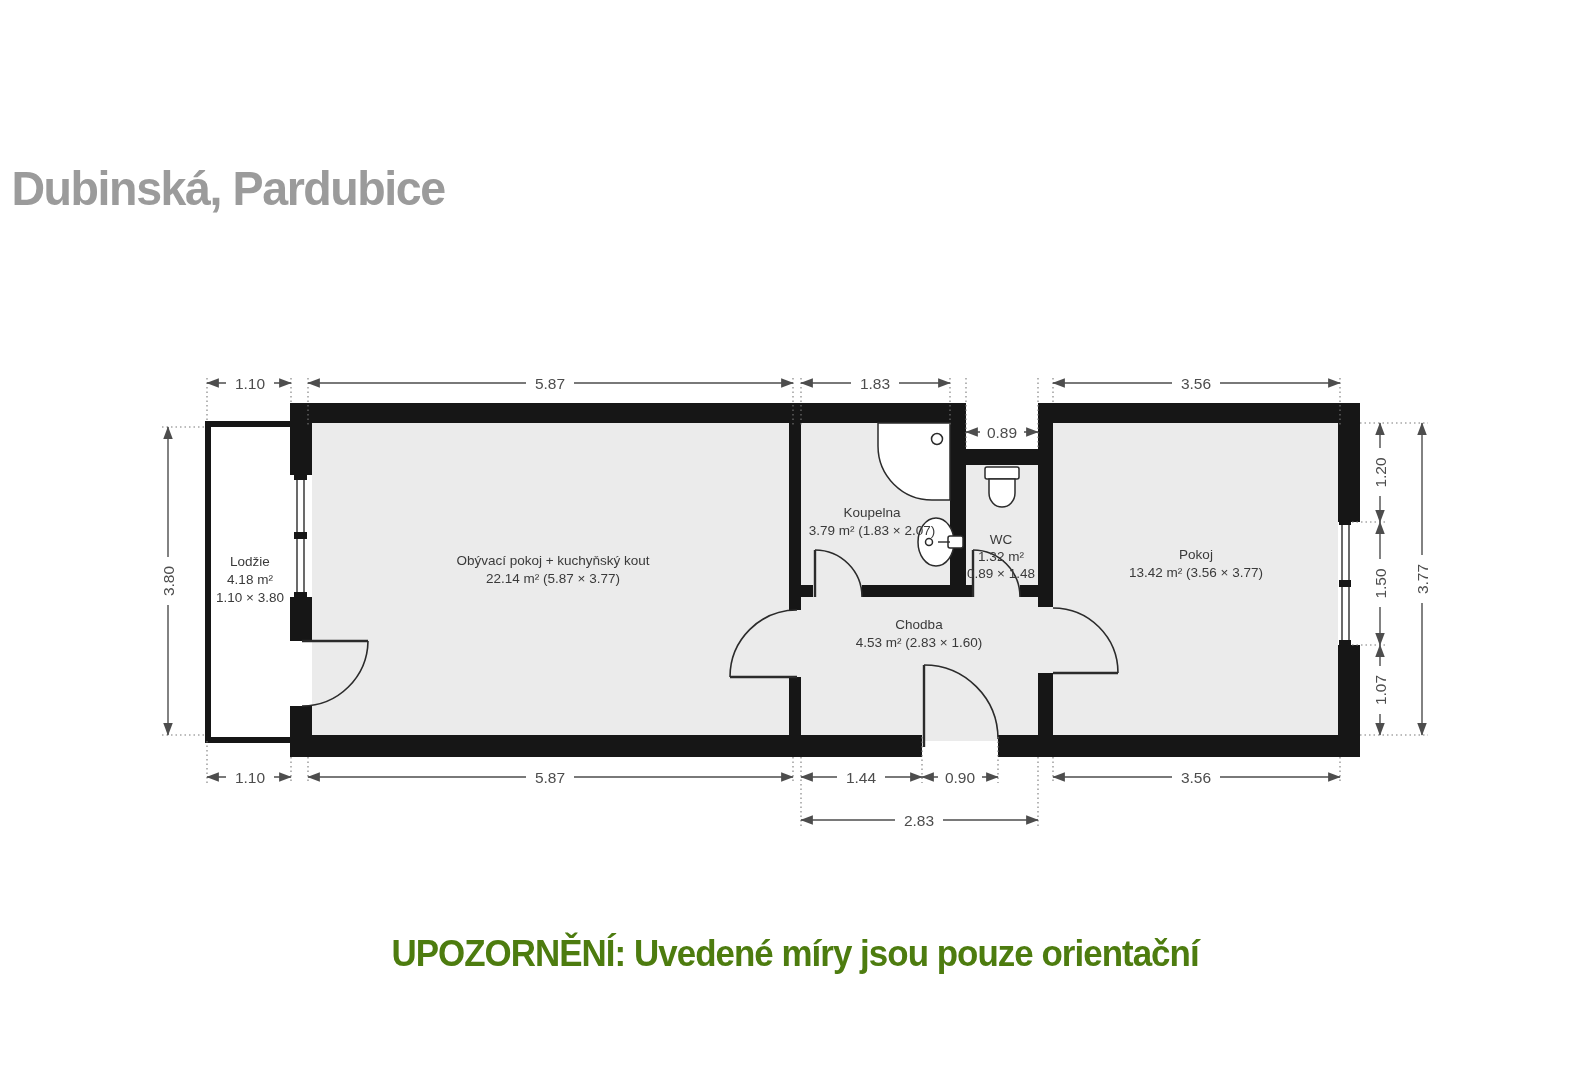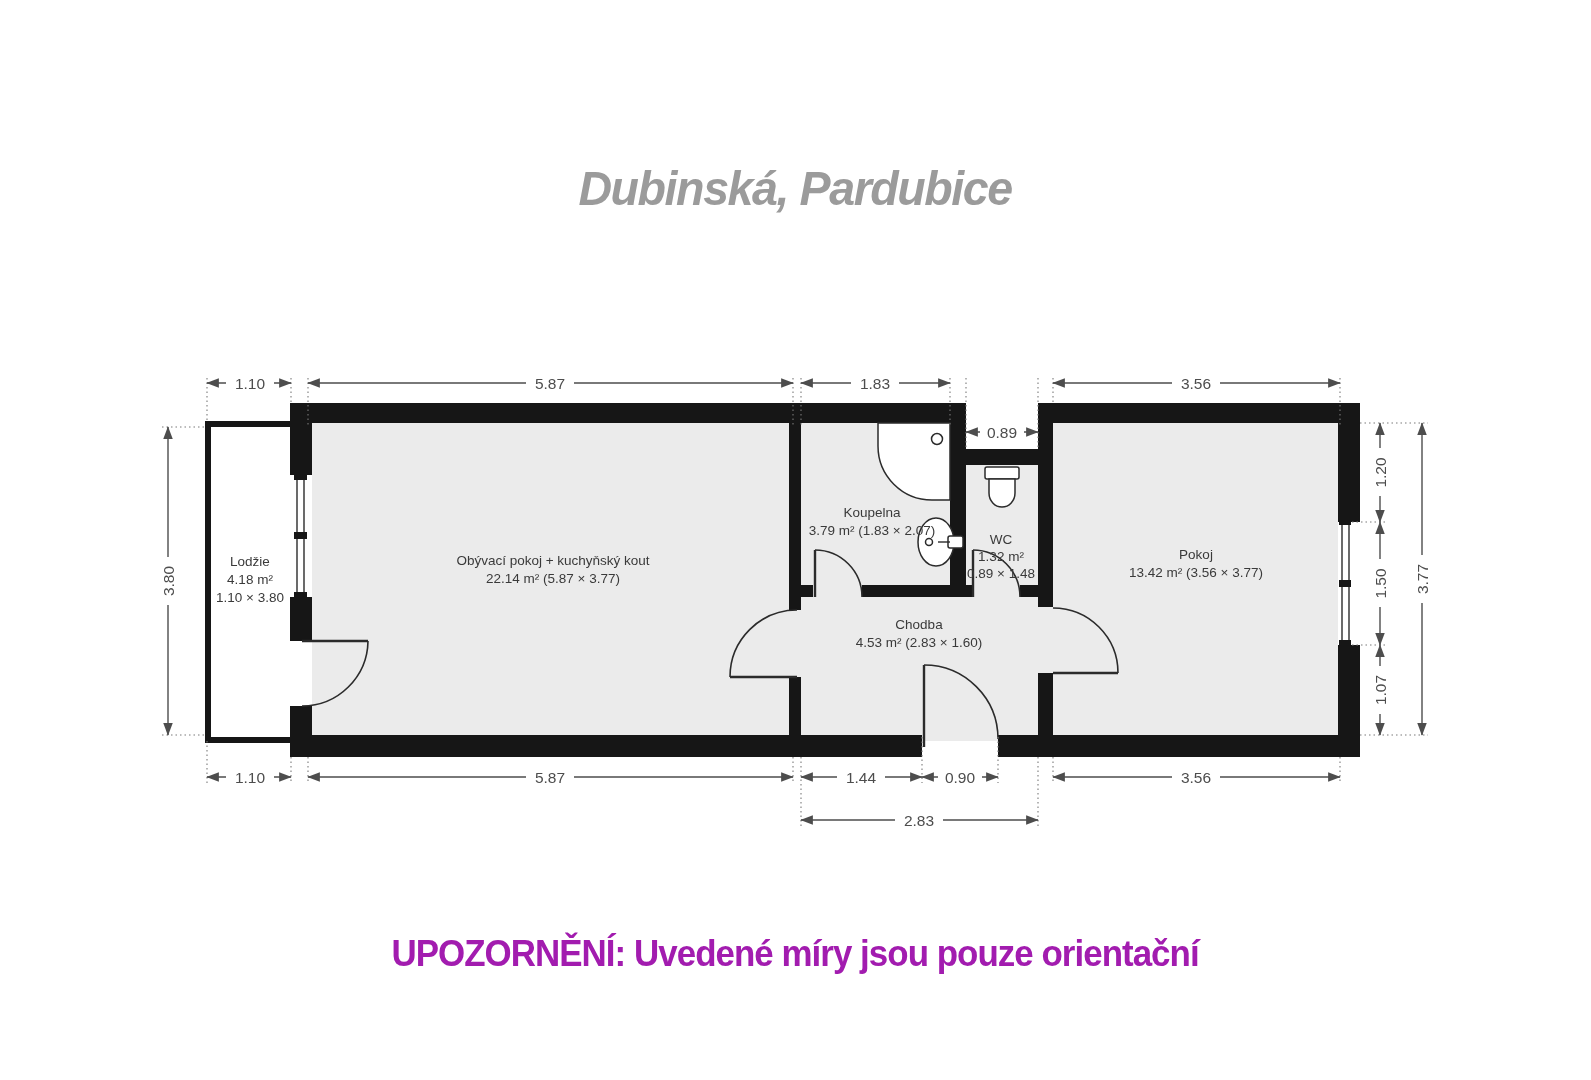--- a/index.html
+++ b/index.html
@@ -1,22 +1,22 @@
 <!DOCTYPE html>
 <html><head>
 <meta charset="utf-8">
 <style>
   html,body{margin:0;padding:0;background:#ffffff;}
   body{width:1591px;height:1080px;position:relative;overflow:hidden;
        font-family:"Liberation Sans",sans-serif;}
-  .title{position:absolute;top:160px;left:0;width:100%;text-align:center;
-         font-size:49px;font-weight:bold;color:#9b9b9b;letter-spacing:-1.5px;font-style:italic;}
+  .title{position:absolute;top:160px;left:0;width:100%;
+         font-size:49px;font-weight:bold;color:#9b9b9b;letter-spacing:-1.5px;}
   .title span{display:inline-block;transform:scaleX(.95);transform-origin:center;}
   .disclaimer{position:absolute;top:933px;left:0;width:100%;text-align:center;
-         font-size:36px;font-weight:bold;color:#a21caf;letter-spacing:-1px;}
+         font-size:36px;font-weight:bold;color:#4d7c0f;letter-spacing:-1px;}
   .disclaimer span{display:inline-block;transform:scaleX(.97);transform-origin:center;}
   svg text{font-family:"Liberation Sans",sans-serif;}
   .room-label{font-size:13.5px;fill:#3a3a3a;}
   .dim-label{font-size:15.5px;fill:#4d4d4d;}
   .wall{fill:#161616;}
   .floor{fill:#ebebeb;}
   .dimline{stroke:#4d4d4d;stroke-width:1.4;fill:none;}
   .ext{stroke:#7a7a7a;stroke-width:1.1;stroke-dasharray:1.5 3;fill:none;}
   .door{stroke:#2b2b2b;stroke-width:1.6;fill:none;}
   .leaf{stroke:#2b2b2b;stroke-width:2.4;fill:none;}

